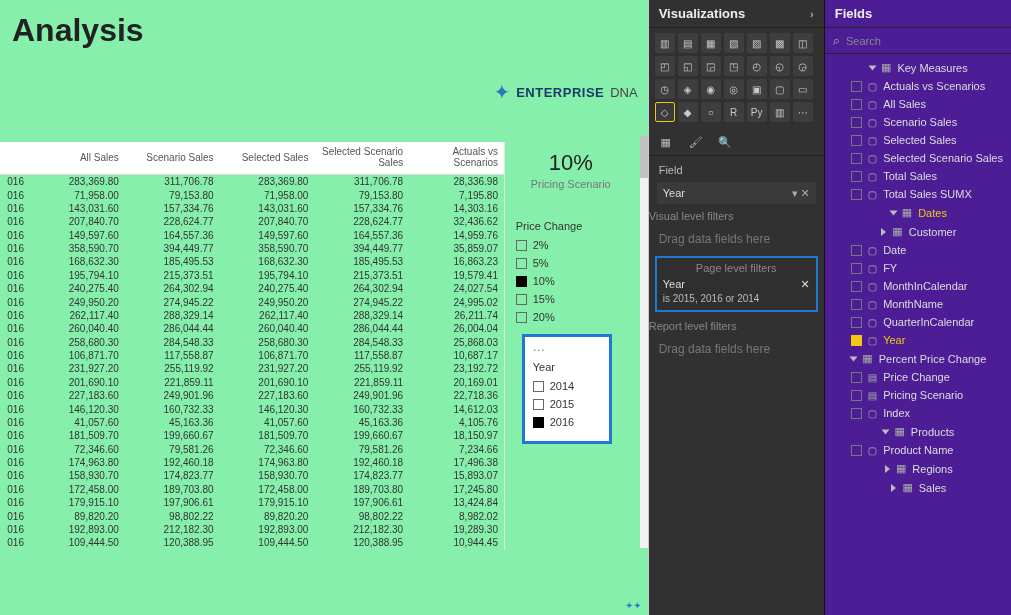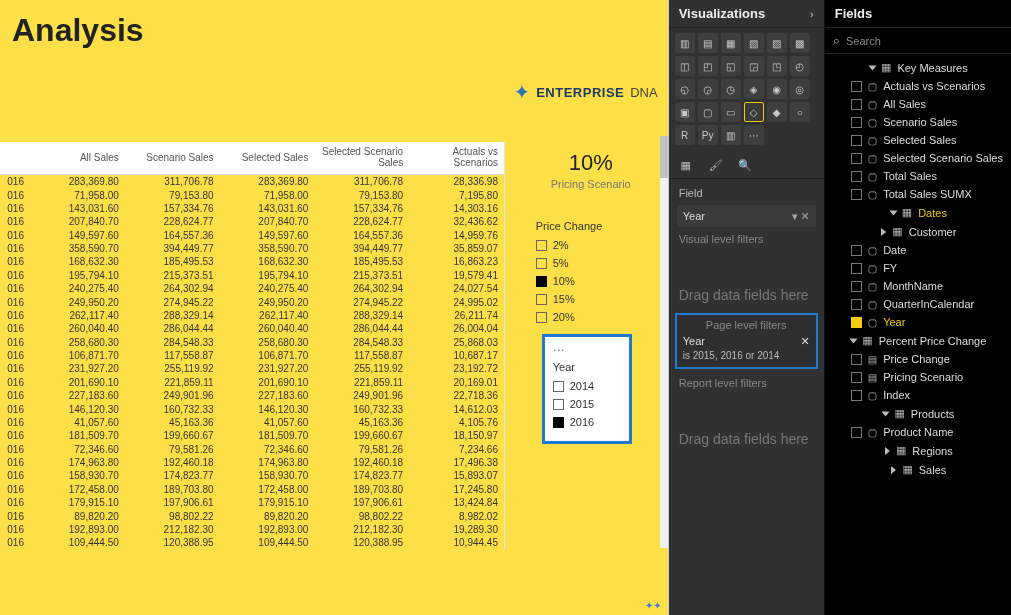--- a/index.html
+++ b/index.html
@@ -8,21 +8,21 @@
   font-size: 11px;
   background: #f3f3f3;
   width: 1011px;
   height: 615px;
   overflow: hidden;
   display: flex;
 }
 .canvas {
   width: 679px;
   height: 615px;
-  background: #fde047;
+  background: #86efac;
   position: relative;
   overflow: hidden;
   border-right: 1px solid #ccc;
 }
 .report { padding: 6px 0 0 0; }
 .title {
   font-size: 32px;
   font-weight: 700;
   color: #222;
   padding: 6px 0 24px 12px;
@@ -108,22 +108,22 @@
 }
 table.data col.yr { width: 30px; }
 table.data td.yr { color: #333; text-align: right; }
 .scrollbar {
   position:absolute; right:0; top:136px; width:8px; height:412px;
   background:#f1f1f1;
 }
 .scrollbar .thumb { position:absolute; top:0; width:8px; height:42px; background:#c1c1c1;}
 
 .panels { flex:1; display:flex; height:615px; background:#2a2a2a; color:#d0d0d0; }
-.viz-pane { width:156px; border-right:1px solid #111; display:flex; flex-direction:column; background:#313131;}
-.fields-pane { flex:1; display:flex; flex-direction:column; background:#000000; overflow:hidden;}
+.viz-pane { width:176px; border-right:1px solid #111; display:flex; flex-direction:column; background:#313131;}
+.fields-pane { flex:1; display:flex; flex-direction:column; background:#4c1d95; overflow:hidden;}
 .pane-hdr {
   display:flex; align-items:center; justify-content:space-between;
   padding:6px 10px; font-size:13px; font-weight:600; color:#eee;
   border-bottom:1px solid #222; height:28px;
 }
 .pane-hdr .chev { color:#aaa; font-size:11px;}
 .viz-icons { display:flex; flex-wrap:wrap; gap:3px; padding:5px 6px;}
 .viz-icon {
   width:20px; height:20px; background:#3e3e3e; border-radius:2px;
   display:flex; align-items:center; justify-content:center;
@@ -132,22 +132,22 @@
 .viz-icon.sel { outline:1px solid #f2c811; outline-offset:-1px; background:#3a3a3a; }
 .tabstrip { display:flex; gap:12px; padding:6px 8px 4px 8px; border-bottom:1px solid #222; align-items:center;}
 .tabicon { width:18px; height:18px; display:flex; align-items:center; justify-content:center; color:#bbb;}
 .section-lbl { padding:8px 10px 4px 10px; color:#bbb; font-size:11px;}
 .field-pill {
   margin:2px 8px; background:#3a3a3a; height:22px; border-radius:2px;
   display:flex; align-items:center; justify-content:space-between;
   padding:0 6px; font-size:11px; color:#ddd;
 }
 .filters-hdr { padding:8px 10px 6px 10px; font-weight:600; color:#eee; border-top:1px solid #222;}
-.filters-sub { padding:4px 10px; color:#888; font-size:11px;}
-.drop { padding:6px 10px; color:#777; font-size:14px; font-style:normal;margin-top:32px;}
+.filters-sub { padding:4px 0; color:#888; font-size:11px;}
+.drop { padding:6px 10px; color:#777; font-size:12px; font-style:normal;}
 .page-filter-box {
   margin:4px 6px 4px 6px; border:2px solid #1f78d1; padding:4px 6px 6px 6px; background:#2f2f2f;
 }
 .page-filter-box .row1 { display:flex; justify-content:space-between; color:#ddd;}
 .page-filter-box .row2 { color:#bbb; font-size:10px; margin-top:2px;}
 .search {
   display:flex; align-items:center; gap:6px; padding:4px 8px; border-bottom:1px solid #222;
   color:#888; font-size:11px; height:26px;
 }
 .search .mag { font-size:13px; color:#aaa;}
@@ -615,20 +615,25 @@
           <span>Date</span>
         </div>
         <div class="tnode lvl2">
           <span class="cbx"></span>
           <span class="fldicon"></span>
           <span>FY</span>
         </div>
         <div class="tnode lvl2">
           <span class="cbx"></span>
           <span class="fldicon"></span>
+          <span>MonthInCalendar</span>
+        </div>
+        <div class="tnode lvl2">
+          <span class="cbx"></span>
+          <span class="fldicon"></span>
           <span>MonthName</span>
         </div>
         <div class="tnode lvl2">
           <span class="cbx"></span>
           <span class="fldicon"></span>
           <span>QuarterInCalendar</span>
         </div>
         <div class="tnode lvl2">
           <span class="cbx checked"></span>
           <span class="fldicon"></span>

